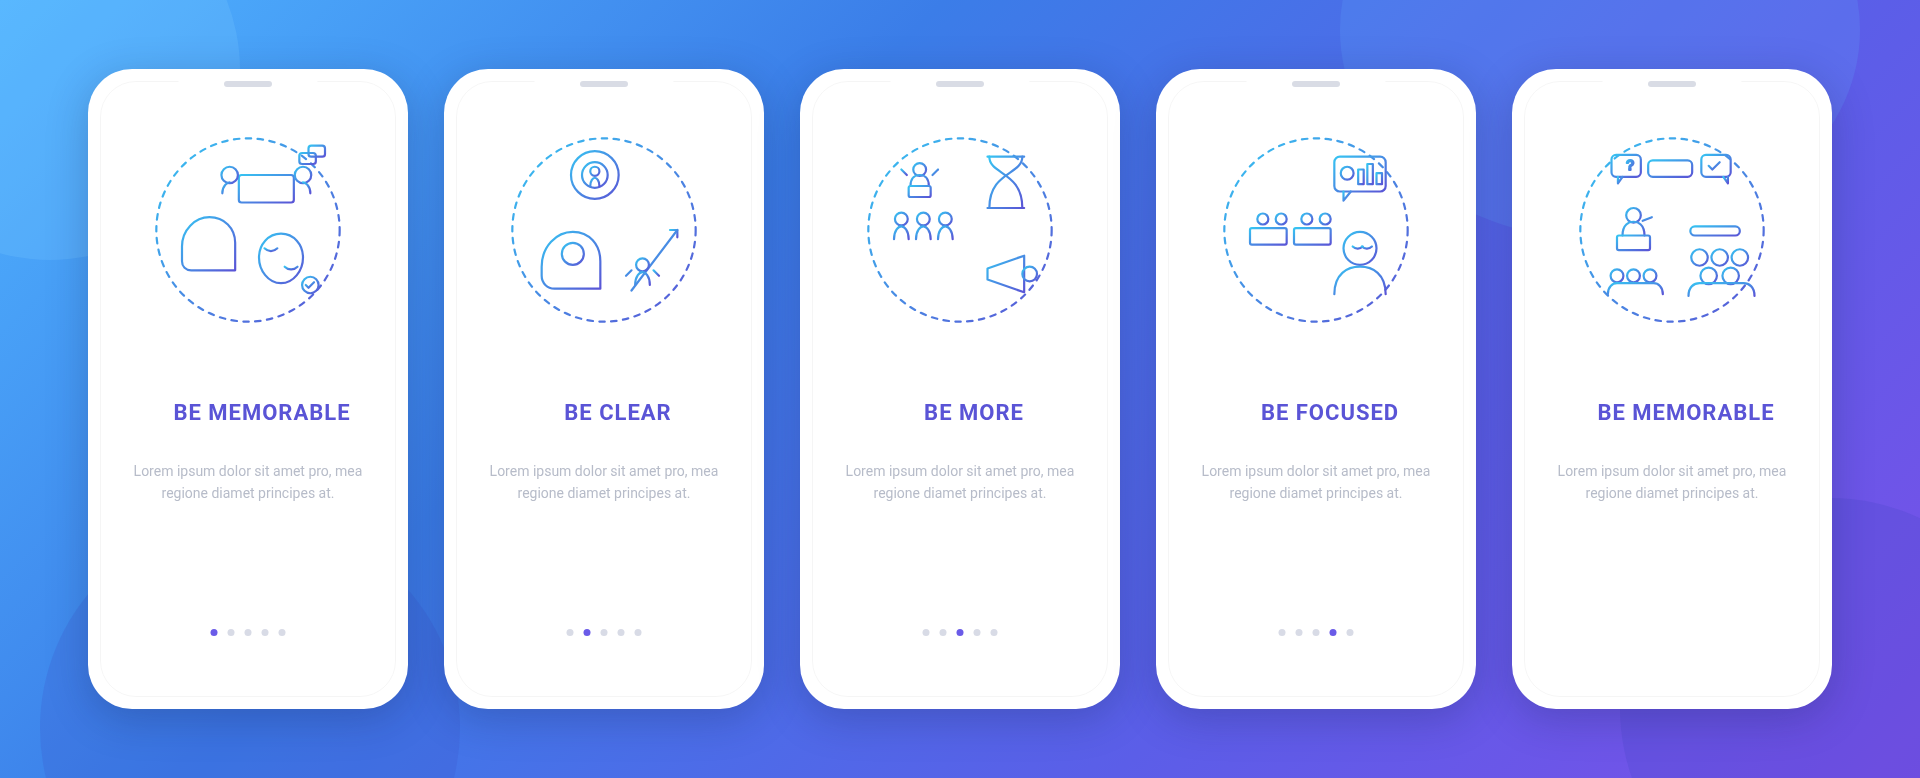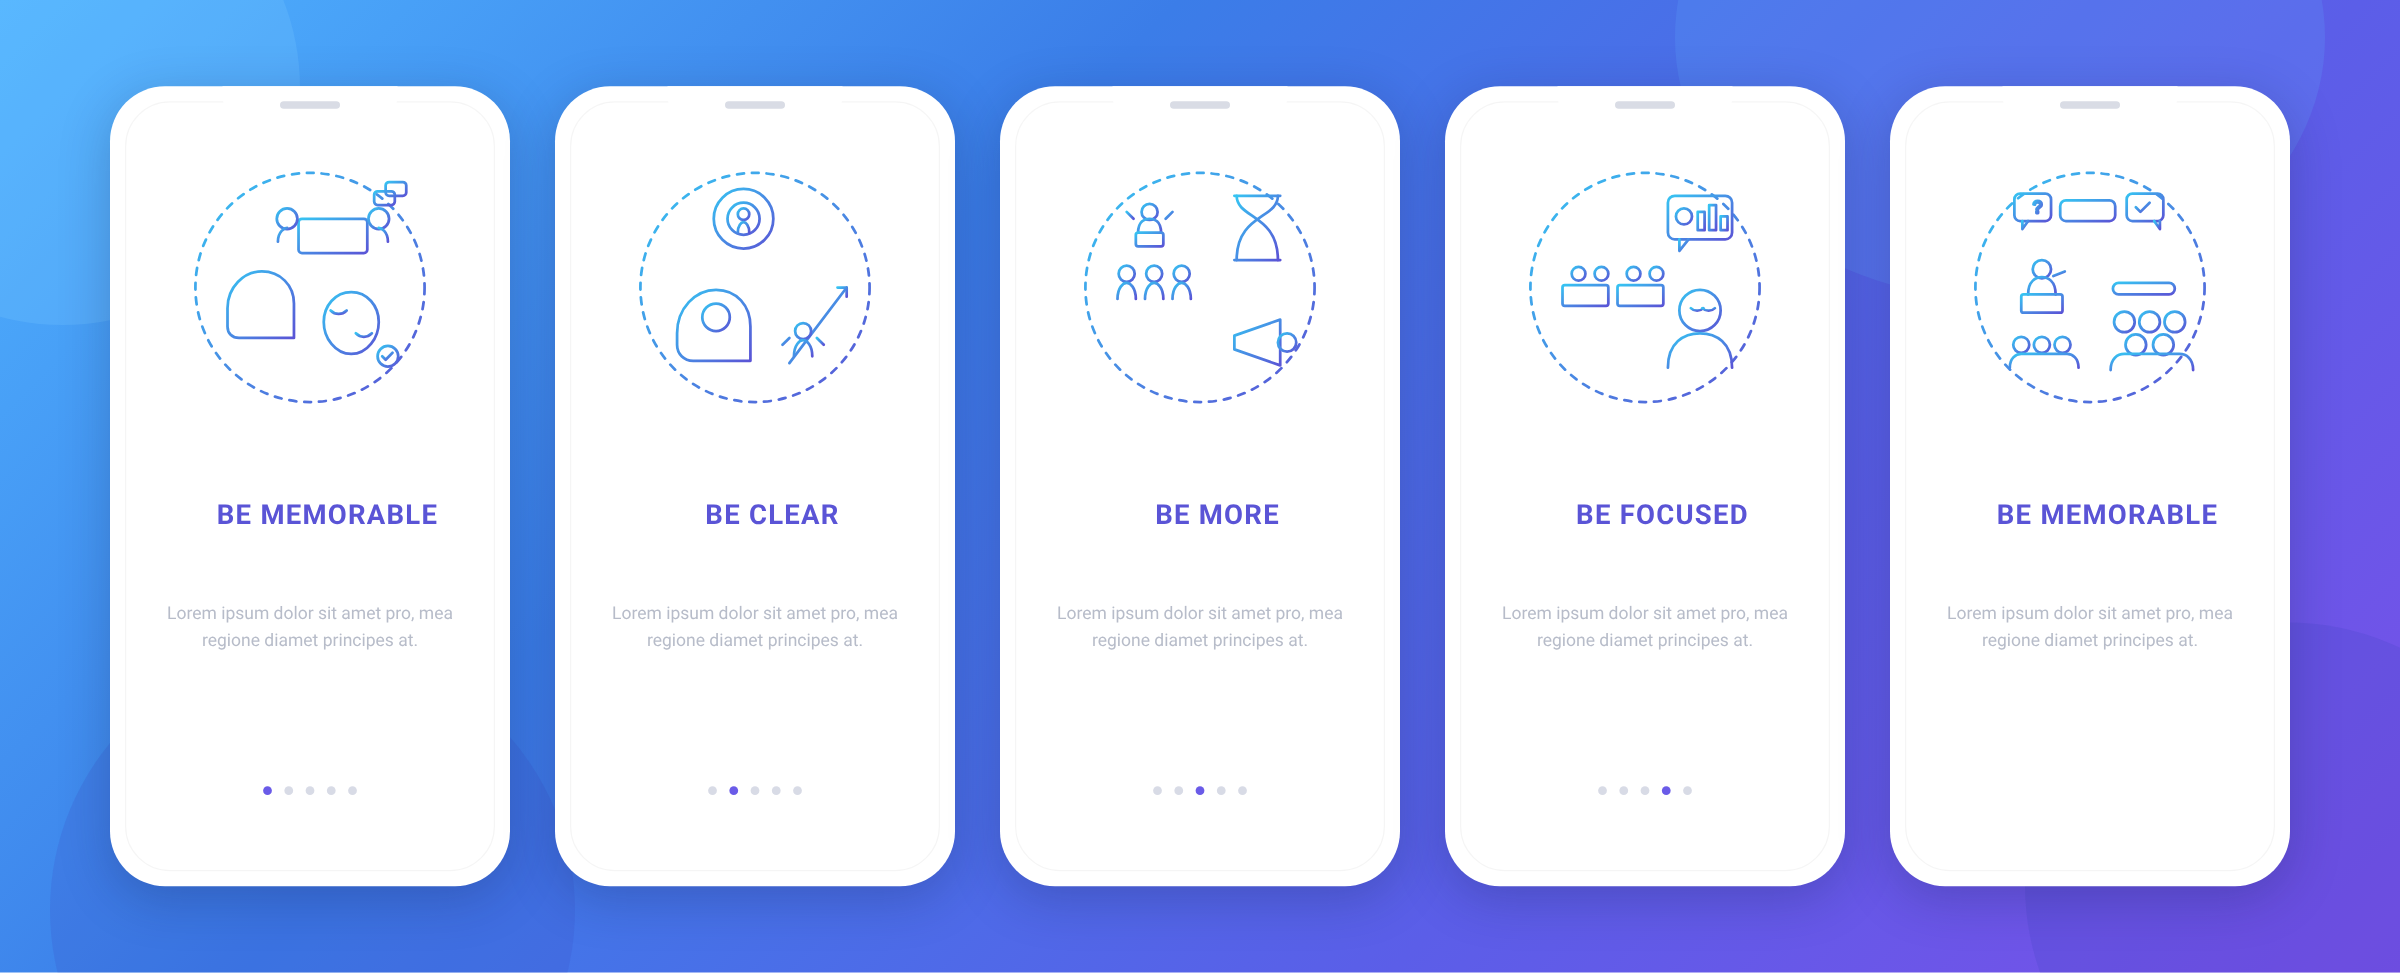--- a/index.html
+++ b/index.html
@@ -78,21 +78,21 @@
   .title {
     margin-top: 60px;
     font-size: 22px;
     font-weight: 700;
     letter-spacing: 1px;
     color: #5a54d6;
     text-align: center;
     margin-left: 28px;
   }
   .body {
-    margin-top: 56px;
+    margin-top: 36px;
     font-size: 14px;
     line-height: 1.55;
     color: #b7bcc9;
     text-align: center;
     padding: 0 4px;
   }
   .dots {
     position: absolute;
     bottom: 60px;
     left: 50%;

